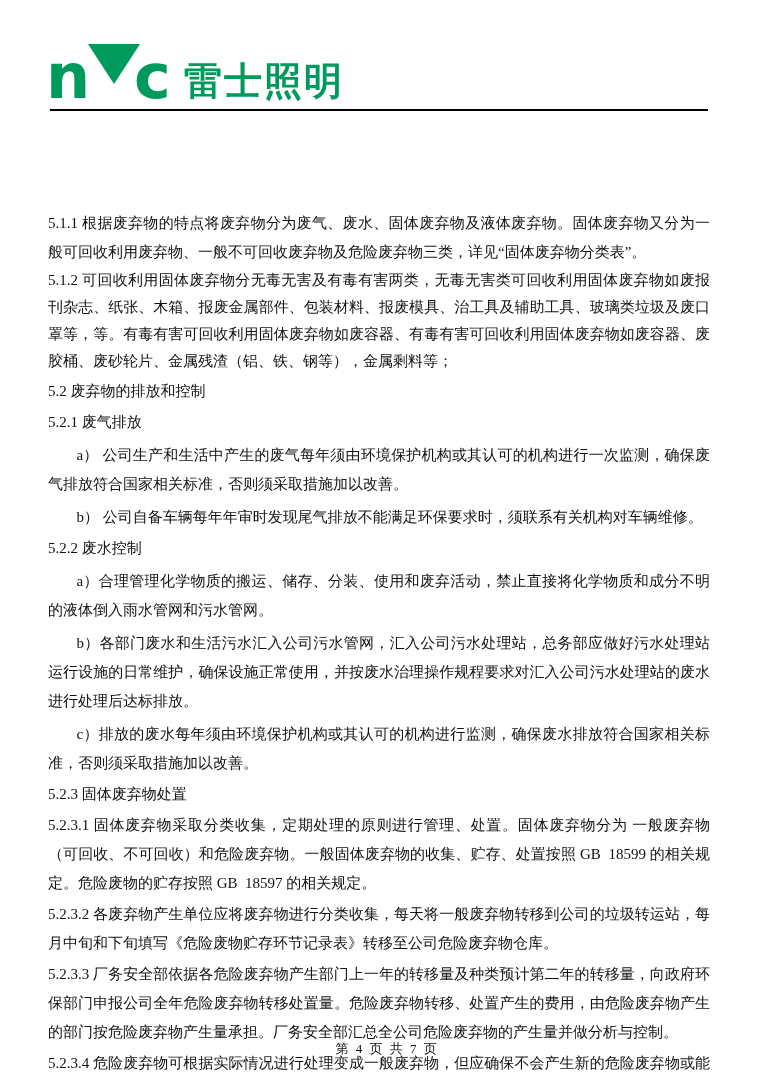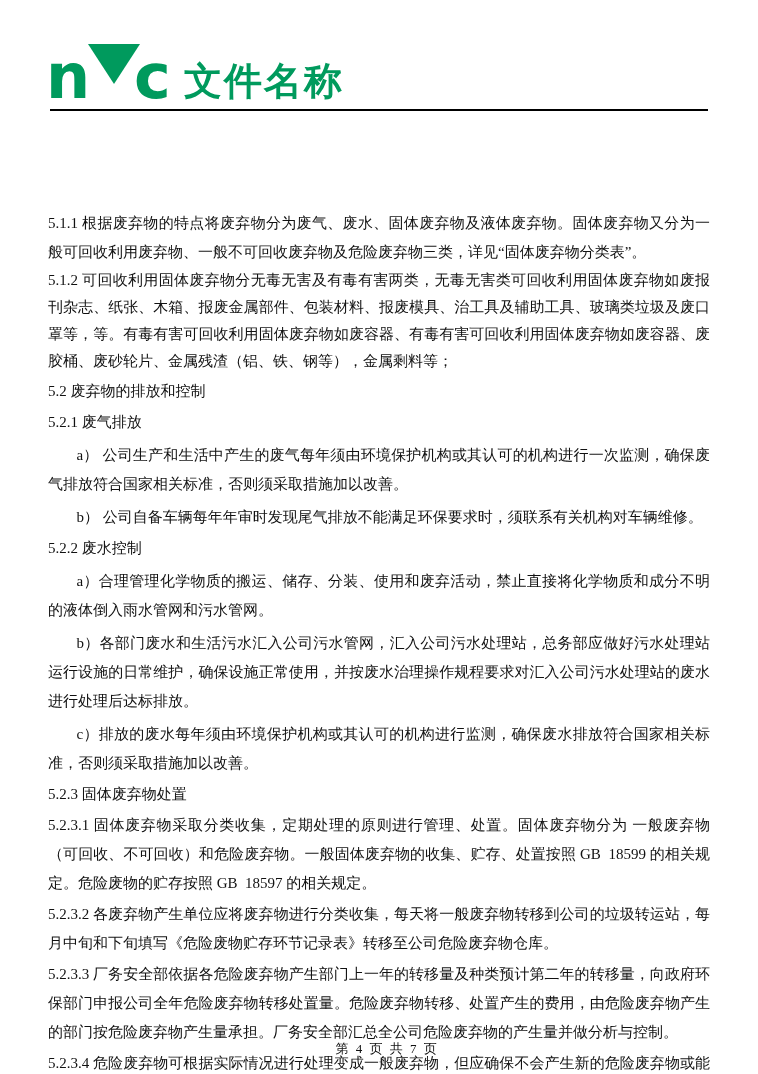--- a/index.html
+++ b/index.html
@@ -88,21 +88,21 @@
   <div class="header">
 
     <div class="logo">
       <svg class="nvc-mark" width="128" height="62" viewBox="0 0 128 62" aria-hidden="true">
         <g fill="#009a5d">
           <text x="-2" y="58" font-family="DejaVu Sans, Liberation Sans, sans-serif" font-size="62" font-weight="bold">n</text>
           <polygon points="40,4 92,4 66,44"></polygon>
           <text x="86" y="58" font-family="DejaVu Sans, Liberation Sans, sans-serif" font-size="62" font-weight="bold">c</text>
         </g>
       </svg>
-      <div class="logo-cn" style="color:#009a5d">文件名称</div>
+      <div class="logo-cn" style="color:#009a5d">雷士照明</div>
     </div>
 
 
   </div>
 
   <div class="divider"></div>
 
   <div class="content">
     
   <p>5.1.1 根据废弃物的特点将废弃物分为废气、废水、固体废弃物及液体废弃物。固体废弃物又分为一般可回收利用废弃物、一般不可回收废弃物及危险废弃物三类，详见“固体废弃物分类表”。</p><p class="tight">5.1.2 可回收利用固体废弃物分无毒无害及有毒有害两类，无毒无害类可回收利用固体废弃物如废报刊杂志、纸张、木箱、报废金属部件、包装材料、报废模具、治工具及辅助工具、玻璃类垃圾及废口罩等，等。有毒有害可回收利用固体废弃物如废容器、有毒有害可回收利用固体废弃物如废容器、废胶桶、废砂轮片、金属残渣（铝、铁、钢等），金属剩料等；</p><p class="sect">5.2 废弃物的排放和控制</p><p class="sect">5.2.1 废气排放</p><p class="item">a） 公司生产和生活中产生的废气每年须由环境保护机构或其认可的机构进行一次监测，确保废气排放符合国家相关标准，否则须采取措施加以改善。</p><p class="item">b） 公司自备车辆每年年审时发现尾气排放不能满足环保要求时，须联系有关机构对车辆维修。</p><p class="sect">5.2.2 废水控制</p><p class="item">a）合理管理化学物质的搬运、储存、分装、使用和废弃活动，禁止直接将化学物质和成分不明的液体倒入雨水管网和污水管网。</p><p class="item">b）各部门废水和生活污水汇入公司污水管网，汇入公司污水处理站，总务部应做好污水处理站运行设施的日常维护，确保设施正常使用，并按废水治理操作规程要求对汇入公司污水处理站的废水进行处理后达标排放。</p><p class="item">c）排放的废水每年须由环境保护机构或其认可的机构进行监测，确保废水排放符合国家相关标准，否则须采取措施加以改善。</p><p class="sect">5.2.3 固体废弃物处置</p><p class="sect">5.2.3.1 固体废弃物采取分类收集，定期处理的原则进行管理、处置。固体废弃物分为 一般废弃物（可回收、不可回收）和危险废弃物。一般固体废弃物的收集、贮存、处置按照 GB  18599 的相关规定。危险废物的贮存按照 GB  18597 的相关规定。</p><p class="sect">5.2.3.2 各废弃物产生单位应将废弃物进行分类收集，每天将一般废弃物转移到公司的垃圾转运站，每月中旬和下旬填写《危险废物贮存环节记录表》转移至公司危险废弃物仓库。</p><p class="sect">5.2.3.3 厂务安全部依据各危险废弃物产生部门上一年的转移量及种类预计第二年的转移量，向政府环保部门申报公司全年危险废弃物转移处置量。危险废弃物转移、处置产生的费用，由危险废弃物产生的部门按危险废弃物产生量承担。厂务安全部汇总全公司危险废弃物的产生量并做分析与控制。</p><p class="sect">5.2.3.4 危险废弃物可根据实际情况进行处理变成一般废弃物，但应确保不会产生新的危险废弃物或能对新产生的危险废弃物进行有效管控。如化学品包装桶（罐）可经过清洗后变成一般可回收废</p></div>

